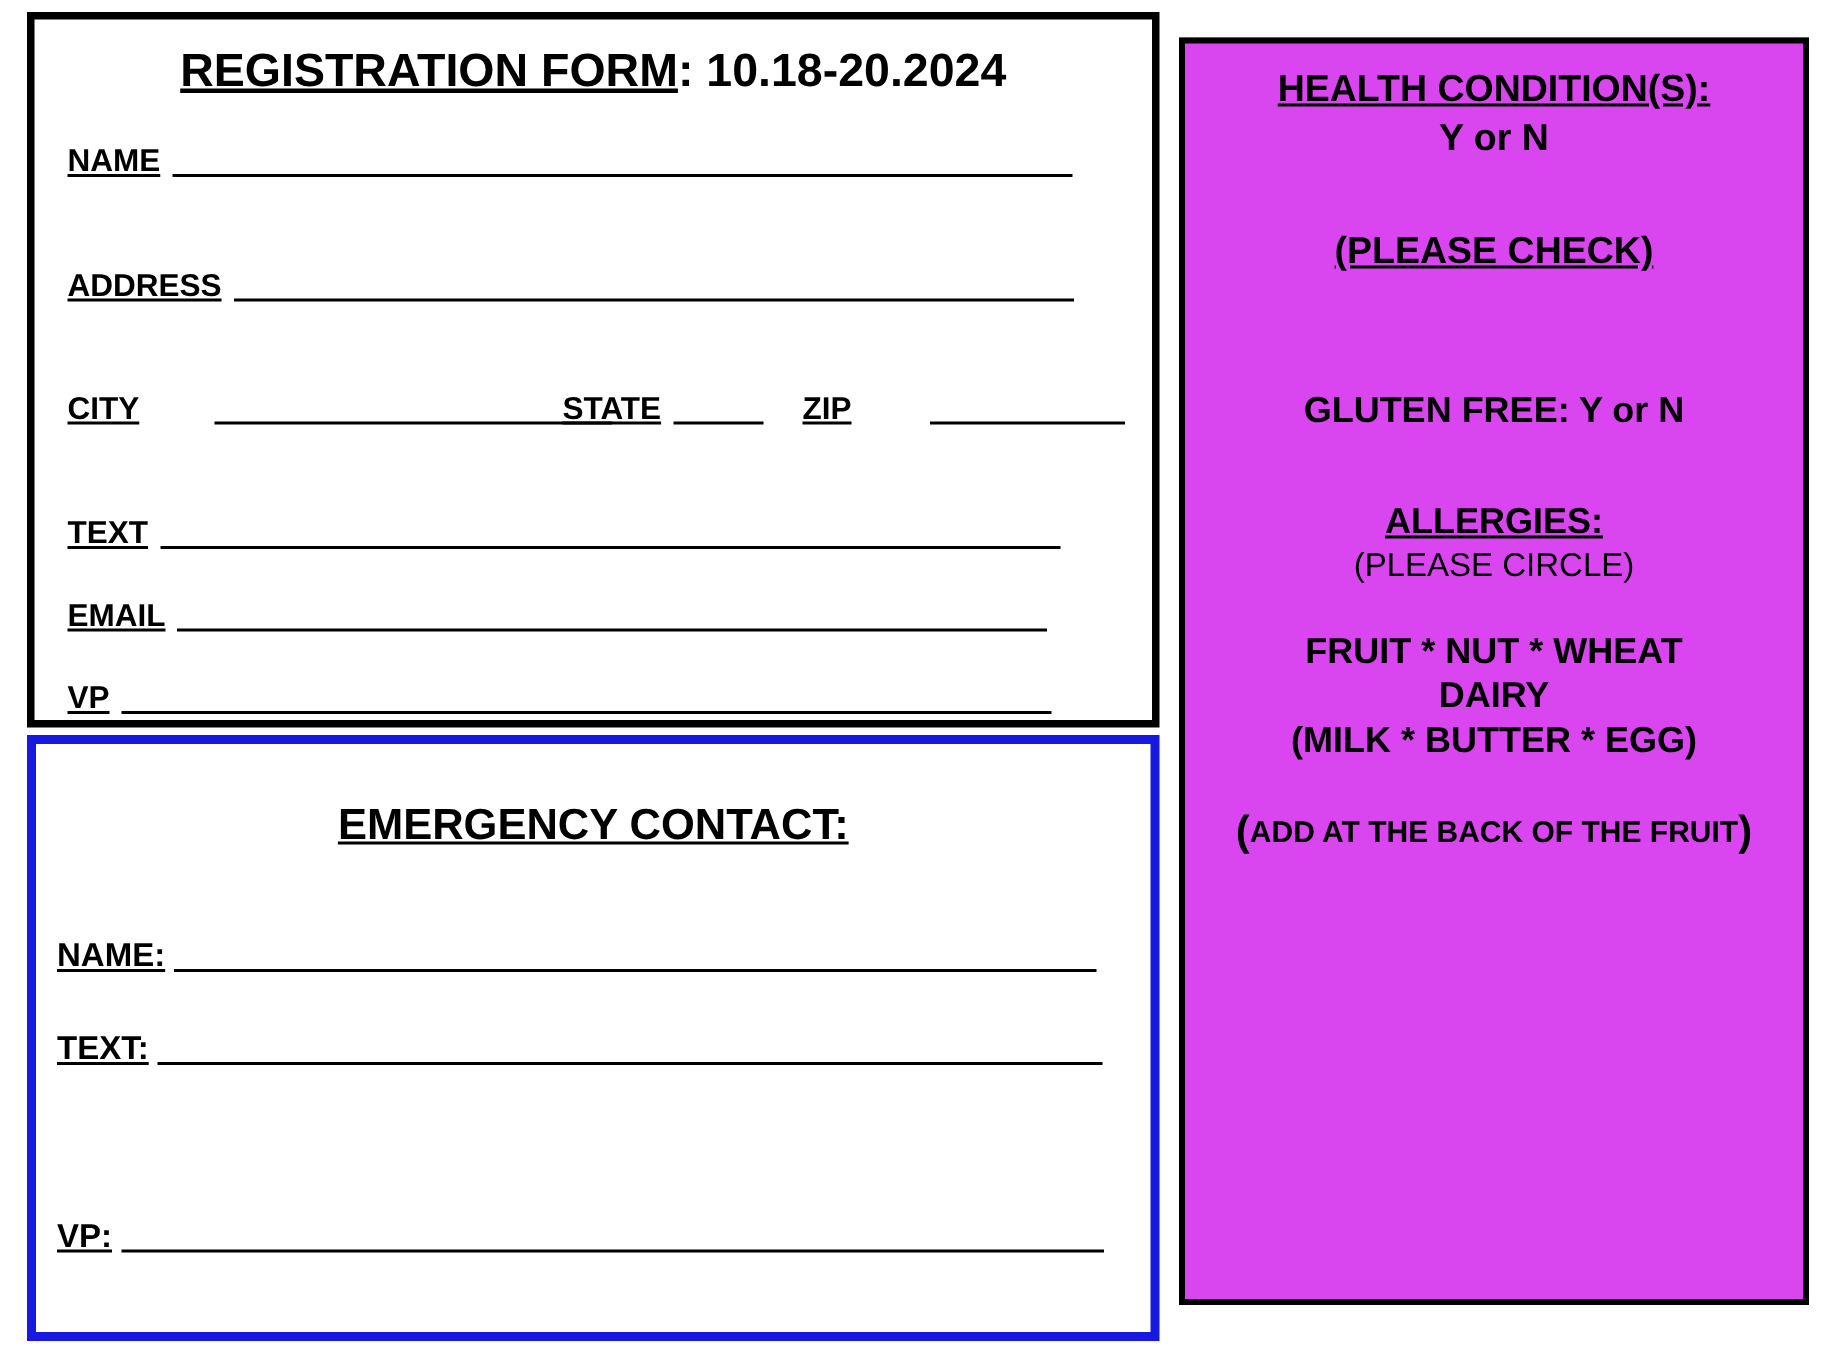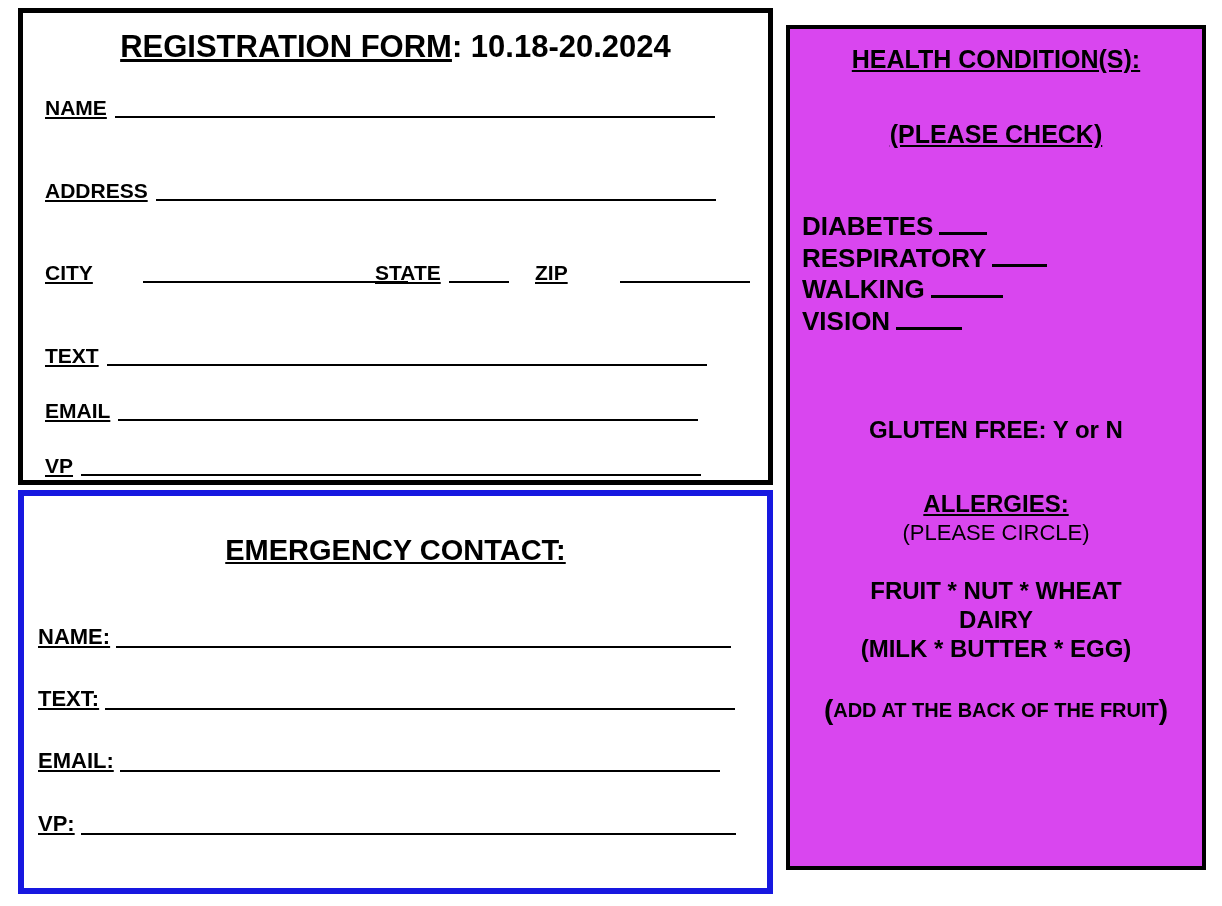--- a/index.html
+++ b/index.html
@@ -238,50 +238,33 @@
     <div class="emg-row" style="left:14px; top:130px;">
       <span class="emg-label">NAME:</span>
       <span class="emg-line" style="width:615px;"></span>
     </div>
 
     <div class="emg-row" style="left:14px; top:192px;">
       <span class="emg-label">TEXT:</span>
       <span class="emg-line" style="width:630px;"></span>
     </div>
 
-    <div class="emg-row" style="left:14px; top:254px;">
-      <span class="emg-label">EMAIL:</span>
-      <span class="emg-line" style="width:600px;"></span>
-    </div>
 
     <div class="emg-row" style="left:14px; top:317px;">
       <span class="emg-label">VP:</span>
       <span class="emg-line" style="width:655px;"></span>
     </div>
   </div>
 
   <div class="health-panel">
 
     <div class="health-title">HEALTH CONDITION(S):</div>
+    <div class="health-yorn">Y or N</div>
     <div class="health-check">(PLEASE CHECK)</div>
 
-    <div class="cond-list">
-      <div class="cond-item">
-        <span>DIABETES</span><span class="cond-blank" style="width:48px;"></span>
-      </div>
-      <div class="cond-item">
-        <span>RESPIRATORY</span><span class="cond-blank" style="width:55px;"></span>
-      </div>
-      <div class="cond-item">
-        <span>WALKING</span><span class="cond-blank" style="width:72px;"></span>
-      </div>
-      <div class="cond-item">
-        <span>VISION</span><span class="cond-blank" style="width:66px;"></span>
-      </div>
-    </div>
 
     <div class="gluten">GLUTEN FREE:  Y  or  N</div>
 
     <div class="allergies-title">ALLERGIES:</div>
     <div class="allergies-sub">(PLEASE CIRCLE)</div>
 
     <div class="allergy-line">FRUIT * NUT * WHEAT</div>
     <div class="allergy-line second">DAIRY</div>
     <div class="allergy-line third">(MILK * BUTTER * EGG)</div>
 

